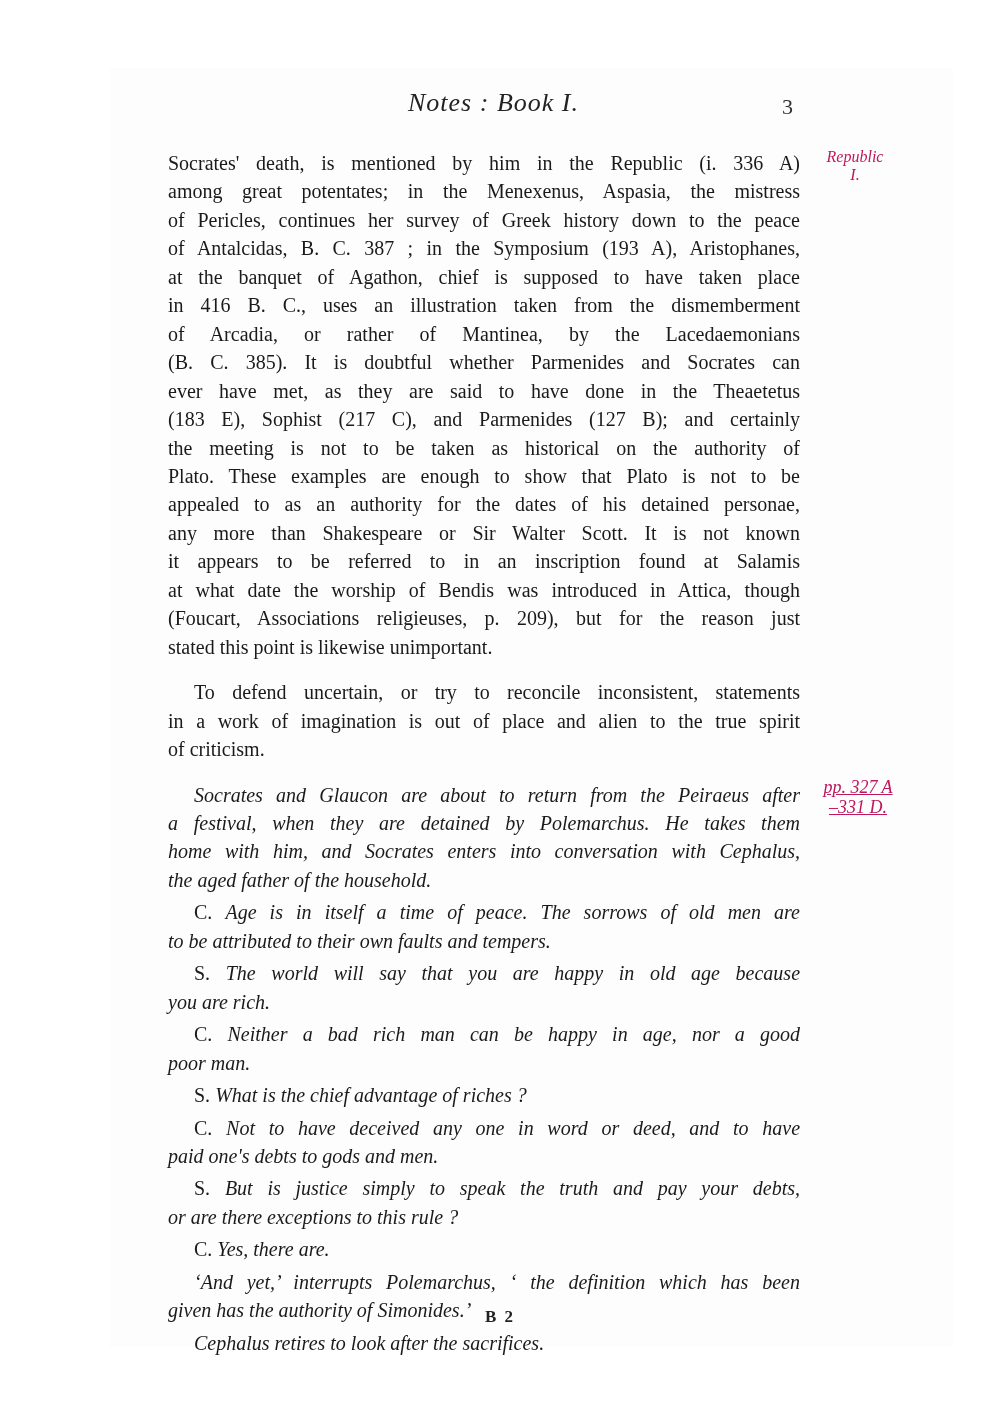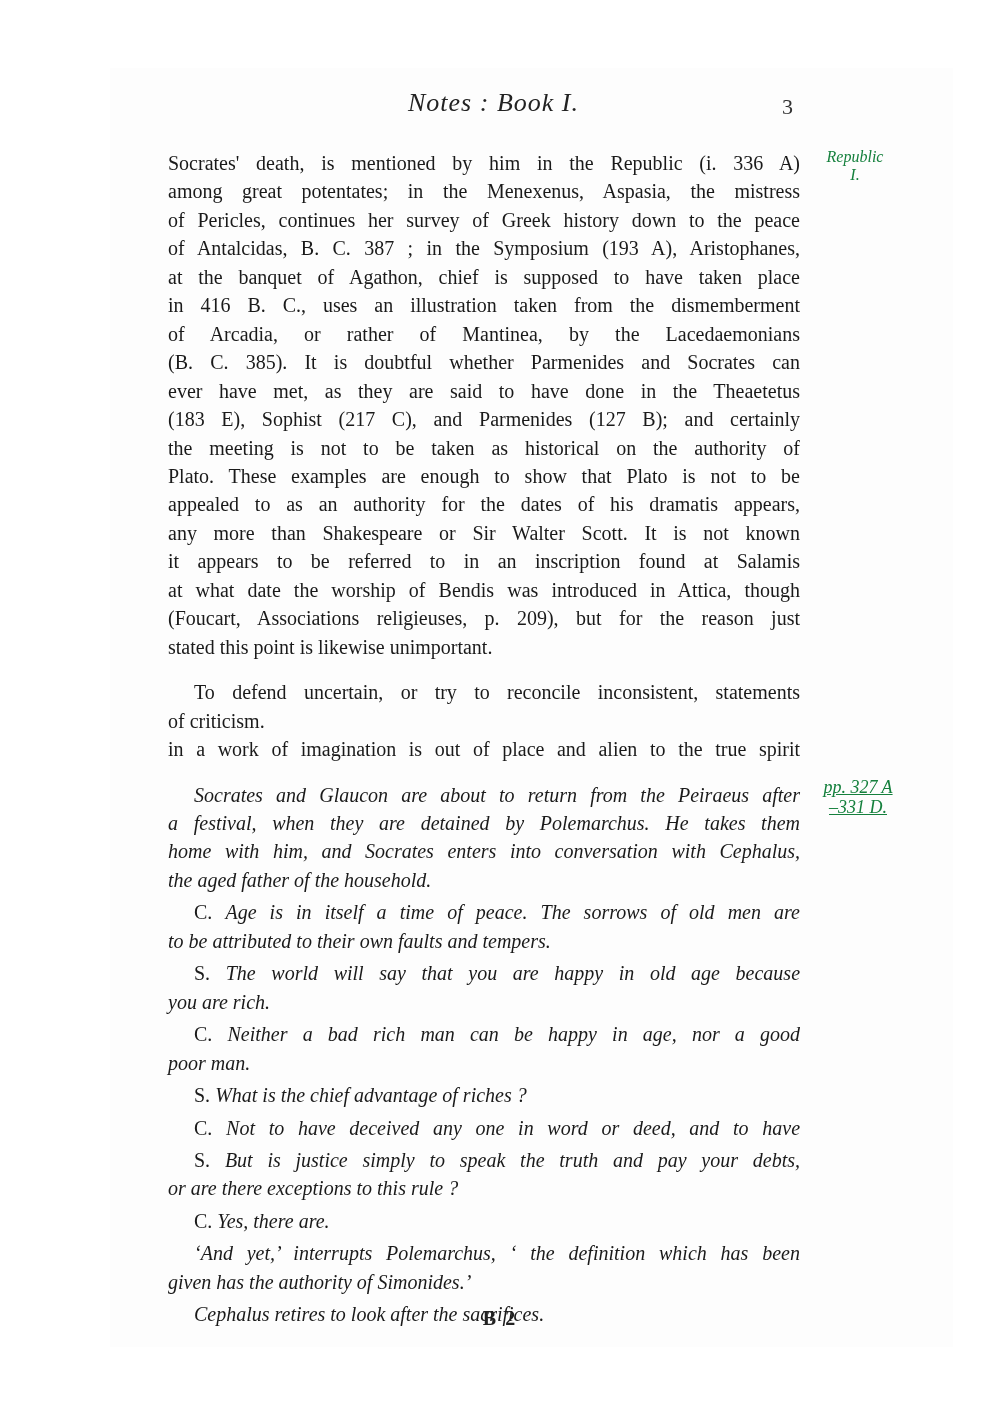--- a/index.html
+++ b/index.html
@@ -76,21 +76,21 @@
       padding-left: 26px;
     }
     i, .it {
       font-style: italic;
     }
     .margin-note {
       position: absolute;
       font-style: italic;
       font-size: 16px;
       line-height: 18px;
-      color: #15803d;
+      color: #be185d;
       text-align: center;
     }
     .mn-republic {
       left: 815px;
       top: 148px;
       width: 80px;
     }
     .mn-pages {
       left: 808px;
       top: 777px;
@@ -98,21 +98,21 @@
       font-size: 18px;
       line-height: 20px;
       text-decoration: underline;
     }
     .footer-sig {
       position: absolute;
       left: 0;
       width: 1000px;
       top: 1307px;
       text-align: center;
-      font-size: 20px;
+      font-size: 17px;
       font-weight: bold;
       letter-spacing: 2px;
       color: #222;
     }
     .dialogue .line.first {
       padding-left: 26px;
     }
     .speaker {
       font-style: normal;
     }
@@ -145,34 +145,34 @@
     <span class="line">of Pericles, continues her survey of Greek history down to the peace</span>
     <span class="line">of Antalcidas, B. C. 387 ;  in the Symposium (193 A), Aristophanes,</span>
     <span class="line">at the banquet of Agathon, chief is supposed to have taken place</span>
     <span class="line">in 416 B. C., uses an illustration taken from the dismemberment</span>
     <span class="line">of Arcadia, or rather of Mantinea, by the Lacedaemonians</span>
     <span class="line">(B. C. 385).  It is doubtful whether Parmenides and Socrates can</span>
     <span class="line">ever have met, as they are said to have done in the Theaetetus</span>
     <span class="line">(183 E), Sophist (217 C), and Parmenides (127 B); and certainly</span>
     <span class="line">the meeting is not to be taken as historical on the authority of</span>
     <span class="line">Plato.  These examples are enough to show that Plato is not to be</span>
-    <span class="line">appealed to as an authority for the dates of his dramatis appears,</span>
+    <span class="line">appealed to as an authority for the dates of his detained personae,</span>
     <span class="line">any more than Shakespeare or Sir Walter Scott.  It is not known</span>
     <span class="line">it appears to be referred to in an inscription found at Salamis</span>
     <span class="line">at what date the worship of Bendis was introduced in Attica, though</span>
     <span class="line">(Foucart, Associations religieuses, p. 209), but for the reason just</span>
     <span class="line last">stated this point is likewise unimportant.</span>
   </div>
 
   <div class="gap"></div>
 
   <div class="para">
     <span class="line indent">To defend uncertain, or try to reconcile inconsistent, statements</span>
+    <span class="line">in a work of imagination is out of place and alien to the true spirit</span>
     <span class="line last">of criticism.</span>
-    <span class="line">in a work of imagination is out of place and alien to the true spirit</span>
   </div>
 
   <div class="gap"></div>
 
   <div class="para it">
     <span class="line indent">Socrates and Glaucon are about to return from the Peiraeus after</span>
     <span class="line">a festival, when they are detained by Polemarchus.  He takes them</span>
     <span class="line">home with him, and Socrates enters into conversation with Cephalus,</span>
     <span class="line last">the aged father of the household.</span>
   </div>
@@ -191,20 +191,21 @@
     <span class="line first"><span class="speaker">C.</span> <i>Neither a bad rich man can be happy in age, nor a good</i></span>
     <span class="line last it">poor man.</span>
   </div>
 
   <div class="para dialogue">
     <span class="line first last"><span class="speaker">S.</span> <i>What is the chief advantage of riches ?</i></span>
   </div>
 
   <div class="para dialogue">
     <span class="line first"><span class="speaker">C.</span> <i>Not to have deceived any one in word or deed, and to have</i></span>
+    <span class="line last it">paid one's debts to gods and men.</span>
   </div>
 
   <div class="para dialogue">
     <span class="line first"><span class="speaker">S.</span> <i>But is justice simply to speak the truth and pay your debts,</i></span>
     <span class="line last it">or are there exceptions to this rule ?</span>
   </div>
 
   <div class="para dialogue">
     <span class="line first last"><span class="speaker">C.</span> <i>Yes, there are.</i></span>
   </div>

